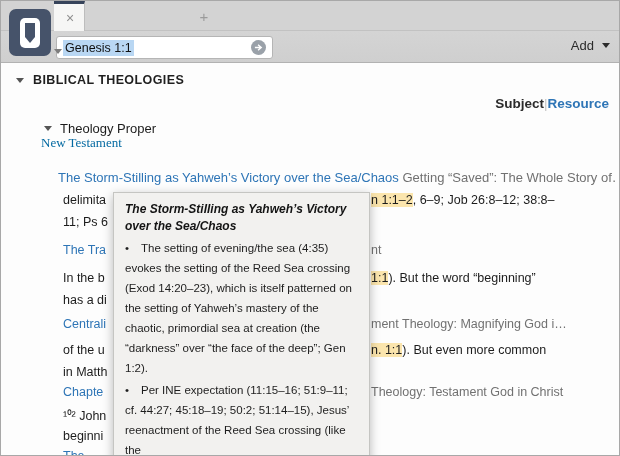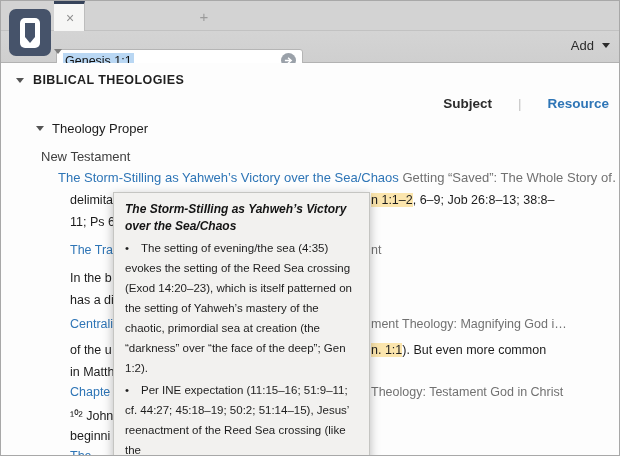--- a/index.html
+++ b/index.html
@@ -15,46 +15,46 @@
   .logo svg{ position:absolute; left:0; top:0; }
   .logo-caret{ position:absolute; left:53px; top:48px; width:0; height:0; z-index:4;
     border-left:4px solid transparent; border-right:4px solid transparent; border-top:5px solid #7d7d7d;}
   .tab{ position:absolute; left:53px; top:0; height:30px; padding:0 10px 0 12px; background:#f6f6f5;
     border-top:3px solid #36435a; border-right:1px solid #bdbdbd; display:flex; align-items:center; gap:8px;}
   .tab-title{ font-size:13px; color:#1c1c1c; white-space:nowrap;}
   .tab-close{ color:#8f8f8f; font-size:14px; line-height:1; cursor:pointer;}
   .newtab{ position:absolute; left:190px; top:0; width:26px; height:30px; color:#9a9a9a; font-size:15px;
     display:flex; align-items:center; justify-content:center; cursor:pointer;}
   .toolbar{ position:absolute; left:0; top:31px; right:0; height:31px;}
-  .ref-input{ position:absolute; left:55px; top:17px; width:247px; height:23px; background:#ffffff;
+  .ref-input{ position:absolute; left:55px; top:4px; width:217px; height:23px; background:#ffffff;
     border:1px solid #b5b5b5; border-radius:3px; display:flex; align-items:center; padding:0 6px;}
   .ref-value{ font-size:12.5px; color:#111; background:#b9d7f3; padding:1px 2px;}
   .go-btn{ margin-left:auto; width:15px; height:15px; border-radius:50%; background:#9aa1a9;
     display:flex; align-items:center; justify-content:center; cursor:pointer;}
   .add-btn{ position:absolute; right:9px; top:6px; display:flex; align-items:center; gap:8px;
     font-size:13px; color:#2b2b2b; cursor:pointer;}
   .add-tri{ width:0; height:0; border-left:4px solid transparent; border-right:4px solid transparent; border-top:5px solid #2b2b2b;}
   
   .content{ position:relative; height:392px; background:#fdfdfd; overflow:hidden;}
   .tri-down{ width:0; height:0; border-left:4px solid transparent; border-right:4px solid transparent;
     border-top:5px solid #555; display:inline-block;}
   .sect-head{ position:absolute; left:15px; top:10px; display:flex; align-items:center; gap:9px; cursor:pointer;}
   .sect-title{ font-size:12.5px; font-weight:bold; letter-spacing:0.4px; color:#1f1f1f;}
-  .view-switch{ position:absolute; right:10px; top:33px; font-size:13.5px; display:flex; gap:26px; align-items:center;}
+  .view-switch{ position:absolute; right:10px; top:33px; font-size:13.5px; display:flex; gap:0; align-items:center;}
   .vs-subject{ color:#2b2b2b; font-weight:600; cursor:pointer;}
   .vs-sep{ color:#c3c3c3; font-weight:400;}
   .vs-resource{ color:#2e75b6; font-weight:700; cursor:pointer;}
-  .group-row{ position:absolute; left:35px; top:58px; display:flex; align-items:center; gap:8px; cursor:pointer;}
+  .group-row{ position:absolute; left:43px; top:58px; display:flex; align-items:center; gap:8px; cursor:pointer;}
   .group-label{ font-size:13px; color:#1c1c1c;}
-  .subgroup{ position:absolute; left:40px; top:86px; font-size:13px; color:#404040;}
+  .subgroup{ position:absolute; left:40px; top:72px; font-size:13px; color:#0369a1;font-family:Liberation Serif, serif;}
   .article-row{ position:absolute; left:57px; top:107px; right:2px; white-space:nowrap; overflow:hidden; font-size:13px;}
   .lnk{ color:#2e75b6; cursor:pointer;}
   .res{ color:#717171;}
   .row{ position:absolute; left:0; right:0; height:18px; white-space:nowrap; font-size:12.5px; color:#1c1c1c;}
-  .row .l{ position:absolute; left:69px;}
+  .row .l{ position:absolute; left:62px;}
   .row .r{ position:absolute; left:370px;}
   .hl{ background:#fbe5ad;}
   
   .tooltip{ position:absolute; left:112px; top:129px; width:257px; z-index:6;
     background:#f2f1ef; border:1px solid #c5c5c2; box-shadow:0 3px 10px rgba(0,0,0,0.28);
     padding:8px 11px 12px 11px;}
   .tt-title{ font-size:12px; font-weight:bold; font-style:italic; color:#141414; line-height:17px; margin-bottom:3px;}
   .tt-bullet{ font-size:11.5px; color:#1d1d1d; line-height:20px; margin-bottom:2px;}
   .tt-bullet .b{ display:inline-block; width:16px;}
 </style>
@@ -116,31 +116,32 @@
     <div class="subgroup">New Testament</div>
 
     <div class="article-row">
       <span class="lnk">The Storm-Stilling as Yahweh’s Victory over the Sea/Chaos</span>
       <span> </span>
       <span class="res">Getting “Saved”: The Whole Story of…</span>
     </div>
 
     <div class="row" style="top:130px">
       <span class="l">delimita</span>
-      <span class="r"><span class="hl">n 1:1–2</span><span>, 6–9; Job 26:8–13; 38:8–</span></span>
+      <span class="r"><span class="hl">n 1:1–2</span><span>, 6–9; Job 26:8–12; 38:8–</span></span>
     </div>
     <div class="row" style="top:152px">
       <span class="l">11; Ps 6</span>
     </div>
     <div class="row" style="top:180px">
       <span class="l lnk">The Tra</span>
       <span class="r res">nt</span>
     </div>
     <div class="row" style="top:208px">
       <span class="l">In the b</span>
+      <span class="r"><span class="hl">1:1</span><span>). But the word “beginning”</span></span>
     </div>
     <div class="row" style="top:230px">
       <span class="l">has a di</span>
     </div>
     <div class="row" style="top:254px">
       <span class="l lnk">Centrali</span>
       <span class="r res">ment Theology: Magnifying God i…</span>
     </div>
     <div class="row" style="top:280px">
       <span class="l">of the u</span>

